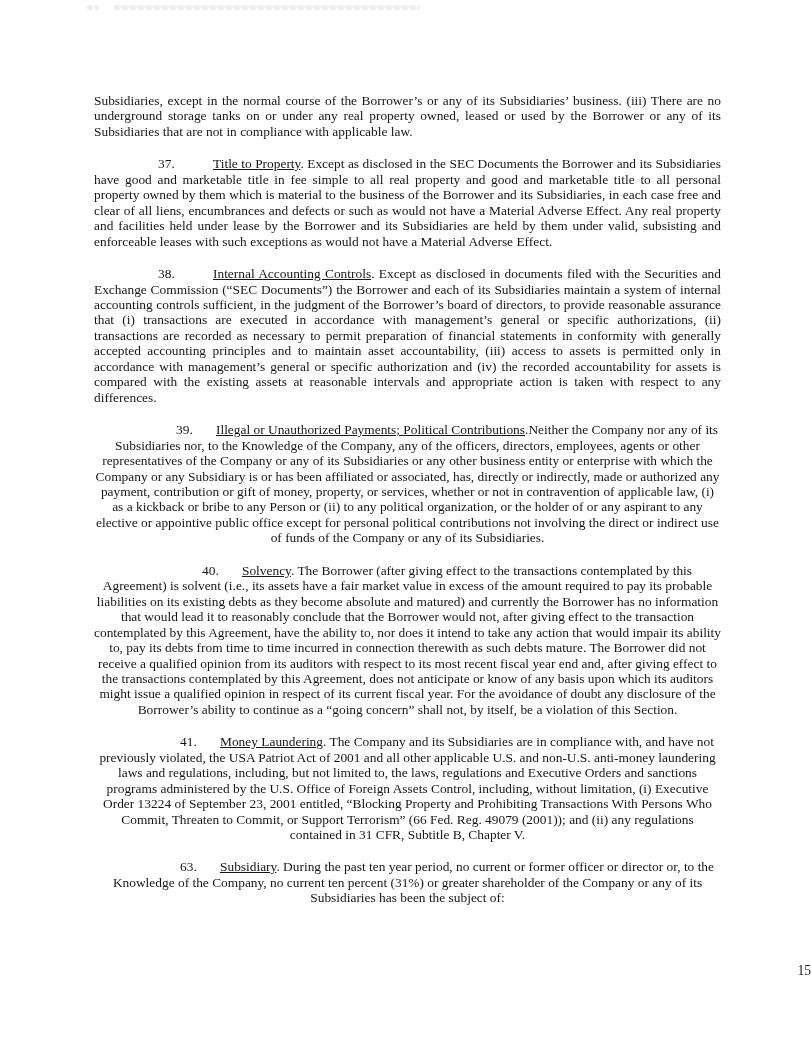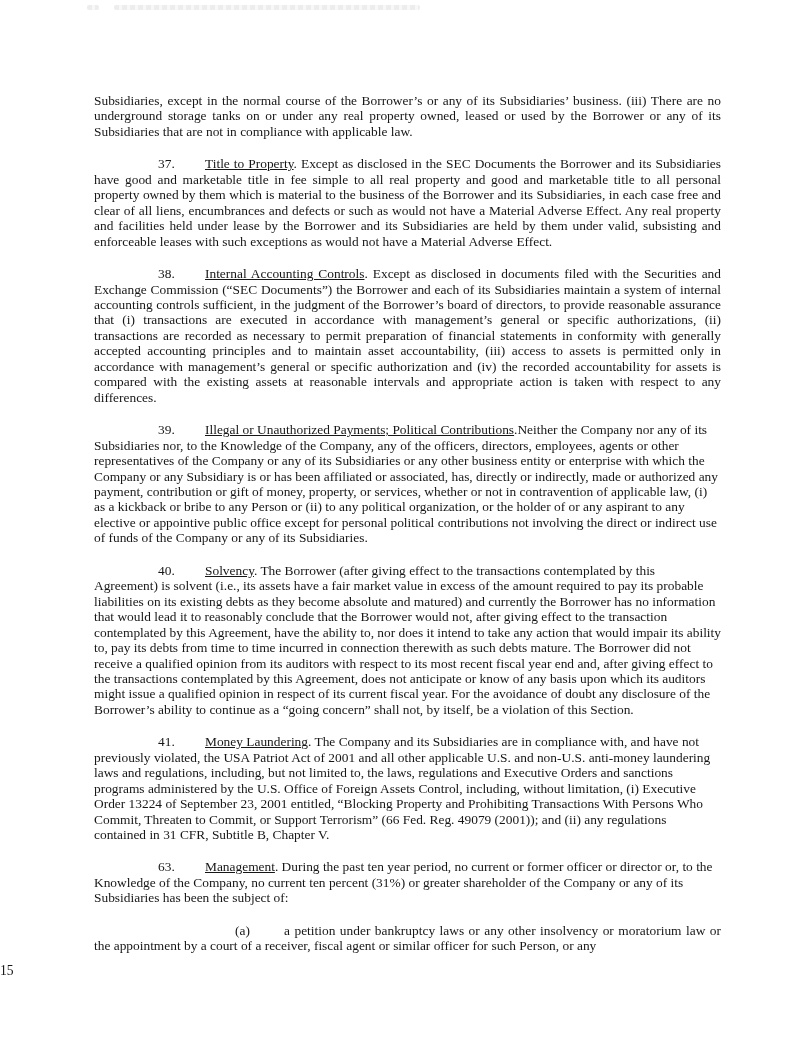--- a/index.html
+++ b/index.html
@@ -30,40 +30,40 @@
   .content {
     position: absolute;
     left: 94px;
     top: 93px;
     width: 627px;
     font-size: 13.4px;
     line-height: 15.45px;
   }
   p.para {
     margin: 0 0 17px 0;
-    text-align: left;
+    text-align: center;
   }
   p.para.justify { text-align: justify; }
   .num {
     display: inline-block;
     width: 47px;
     margin-left: 64px;
   }
   .sub-label {
     display: inline-block;
     width: 49px;
     margin-left: 141px;
   }
-  .heading { text-decoration: underline; }
+  .heading { text-decoration: underline; margin-left: 8px; }
   .page-number {
     position: absolute;
     top: 963px;
     left: 0;
     width: 100%;
-    text-align: left;
+    text-align: right;
     font-size: 13.6px;
   }
 </style>
 </head>
 <body>
 
 <div class="page">
 
   <div class="scan-artifact a1"></div>
   <div class="scan-artifact a2"></div>
@@ -75,21 +75,20 @@
     <p class="para justify"><span class="num">37.</span><span class="heading">Title to Property</span><span>. </span><span>Except as disclosed in the SEC Documents the Borrower and its Subsidiaries have good and marketable title in fee simple to all real property and good and marketable title to all personal property owned by them which is material to the business of the Borrower and its Subsidiaries, in each case free and clear of all liens, encumbrances and defects or such as would not have a Material Adverse Effect. Any real property and facilities held under lease by the Borrower and its Subsidiaries are held by them under valid, subsisting and enforceable leases with such exceptions as would not have a Material Adverse Effect.</span></p>
 
     <p class="para justify"><span class="num">38.</span><span class="heading">Internal Accounting Controls</span><span>. </span><span>Except as disclosed in documents filed with the Securities and Exchange Commission (“SEC Documents”) the Borrower and each of its Subsidiaries maintain a system of internal accounting controls sufficient, in the judgment of the Borrower’s board of directors, to provide reasonable assurance that (i) transactions are executed in accordance with management’s general or specific authorizations, (ii) transactions are recorded as necessary to permit preparation of financial statements in conformity with generally accepted accounting principles and to maintain asset accountability, (iii) access to assets is permitted only in accordance with management’s general or specific authorization and (iv) the recorded accountability for assets is compared with the existing assets at reasonable intervals and appropriate action is taken with respect to any differences.</span></p>
 
     <p class="para"><span class="num">39.</span><span class="heading">Illegal or Unauthorized Payments; Political Contributions</span><span>.</span><span>Neither the Company nor any of its Subsidiaries nor, to the Knowledge of the Company, any of the officers, directors, employees, agents or other representatives of the Company or any of its Subsidiaries or any other business entity or enterprise with which the Company or any Subsidiary is or has been affiliated or associated, has, directly or indirectly, made or authorized any payment, contribution or gift of money, property, or services, whether or not in contravention of applicable law, (i) as a kickback or bribe to any Person or (ii) to any political organization, or the holder of or any aspirant to any elective or appointive public office except for personal political contributions not involving the direct or indirect use of funds of the Company or any of its Subsidiaries.</span></p>
 
     <p class="para"><span class="num">40.</span><span class="heading">Solvency</span><span>. </span><span>The Borrower (after giving effect to the transactions contemplated by this Agreement) is solvent (i.e., its assets have a fair market value in excess of the amount required to pay its probable liabilities on its existing debts as they become absolute and matured) and currently the Borrower has no information that would lead it to reasonably conclude that the Borrower would not, after giving effect to the transaction contemplated by this Agreement, have the ability to, nor does it intend to take any action that would impair its ability to, pay its debts from time to time incurred in connection therewith as such debts mature. The Borrower did not receive a qualified opinion from its auditors with respect to its most recent fiscal year end and, after giving effect to the transactions contemplated by this Agreement, does not anticipate or know of any basis upon which its auditors might issue a qualified opinion in respect of its current fiscal year. For the avoidance of doubt any disclosure of the Borrower’s ability to continue as a “going concern” shall not, by itself, be a violation of this Section.</span></p>
 
     <p class="para"><span class="num">41.</span><span class="heading">Money Laundering</span><span>. </span><span>The Company and its Subsidiaries are in compliance with, and have not previously violated, the USA Patriot Act of 2001 and all other applicable U.S. and non-U.S. anti-money laundering laws and regulations, including, but not limited to, the laws, regulations and Executive Orders and sanctions programs administered by the U.S. Office of Foreign Assets Control, including, without limitation, (i) Executive Order 13224 of September 23, 2001 entitled, “Blocking Property and Prohibiting Transactions With Persons Who Commit, Threaten to Commit, or Support Terrorism” (66 Fed. Reg. 49079 (2001)); and (ii) any regulations contained in 31 CFR, Subtitle B, Chapter V.</span></p>
 
-    <p class="para"><span class="num">63.</span><span class="heading">Management</span><span>. </span><span>During the past ten year period, no current or former officer or director or, to the Knowledge of the Company, no current ten percent (31%) or greater shareholder of the Company or any of its Subsidiaries has been the subject of:</span></p>
+    <p class="para"><span class="num">63.</span><span class="heading">Subsidiary</span><span>. </span><span>During the past ten year period, no current or former officer or director or, to the Knowledge of the Company, no current ten percent (31%) or greater shareholder of the Company or any of its Subsidiaries has been the subject of:</span></p>
 
-    <p class="para justify"><span class="sub-label">(a)</span><span>a petition under bankruptcy laws or any other insolvency or moratorium law or the appointment by a court of a receiver, fiscal agent or similar officer for such Person, or any</span></p>
 
   </div>
 
   <div class="page-number">15</div>
 
 </div>
 
 </body></html>

